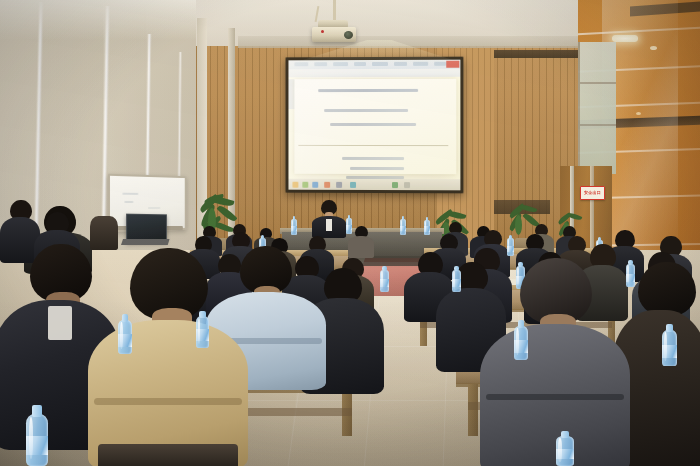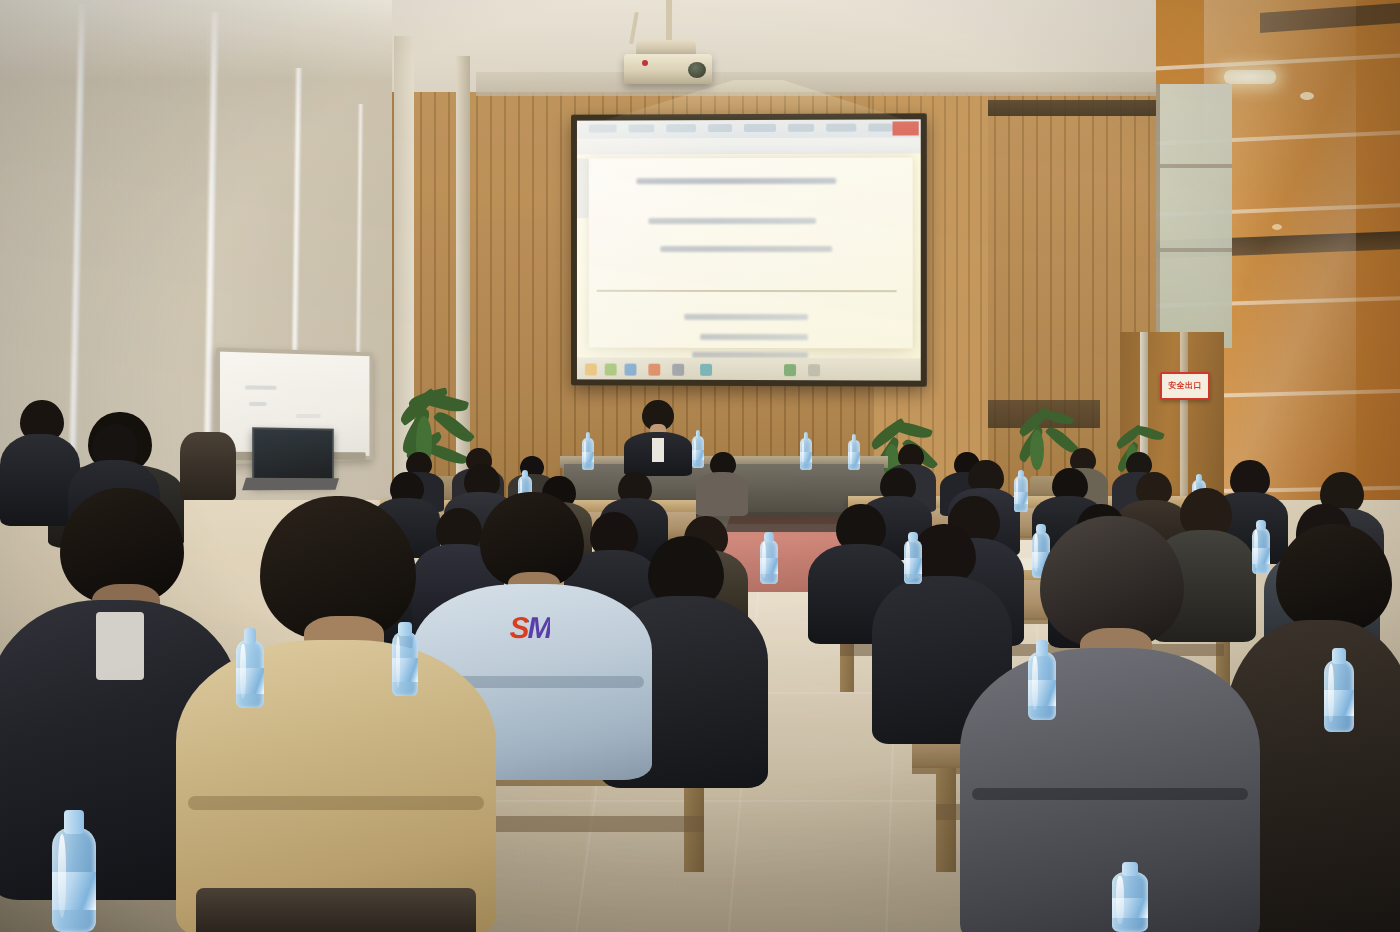--- a/index.html
+++ b/index.html
@@ -728,26 +728,20 @@
          background:linear-gradient(168deg,#ddcb9f 0%,#cbb585 35%,#b89f6d 72%,#9c8454 100%);"></div>
     <div style="position:absolute;left:6px;top:150px;width:148px;height:7px;background:rgba(120,98,58,.4);border-radius:4px;"></div>
     <div style="position:absolute;left:10px;top:196px;width:140px;height:26px;background:linear-gradient(180deg,#4a4036,#241f19);border-radius:4px;"></div>
   </div>
 
   <div class="lyr person" style="left:206px;top:246px;width:120px;height:140px;z-index:23;">
     <div class="head" style="left:34px;top:0;width:52px;height:48px;background:linear-gradient(160deg,#241d16,#0e0b09);"></div>
     <div class="neck" style="left:48px;top:40px;width:26px;height:14px;background:#9b7a59;"></div>
     <div class="body" style="left:0;top:46px;width:120px;height:98px;
          background:linear-gradient(170deg,#d6e0e8 0%,#bfcdd9 40%,#9fb1c0 80%,#8799a8 100%);"></div>
-    <div style="position:absolute;left:22px;top:58px;width:74px;height:20px;display:flex;align-items:center;justify-content:center;">
-      <span style="font-size:15px;font-weight:bold;font-style:italic;letter-spacing:-1px;
-                   background:linear-gradient(90deg,#d93f1f 0%,#d93f1f 44%,#5a3ea8 46%,#5a3ea8 100%);
-                   -webkit-background-clip:text;background-clip:text;color:transparent;
-                   font-family:'Liberation Sans',sans-serif;">SM</span>
-    </div>
     <div style="position:absolute;left:4px;top:92px;width:112px;height:6px;background:rgba(90,110,128,.35);border-radius:3px;"></div>
   </div>
 
   <div class="lyr person" style="left:300px;top:268px;width:84px;height:120px;z-index:21;">
     <div class="head" style="left:24px;top:0;width:38px;height:36px;background:#15110e;"></div>
     <div class="body" style="left:0;top:30px;width:84px;height:96px;background:linear-gradient(170deg,#2f3035,#141519);"></div>
     </div>
 
   <div class="lyr person" style="left:480px;top:258px;width:150px;height:208px;z-index:27;">
     <div class="head" style="left:40px;top:0;width:72px;height:66px;background:linear-gradient(160deg,#4b4440,#1b1715);"></div>

